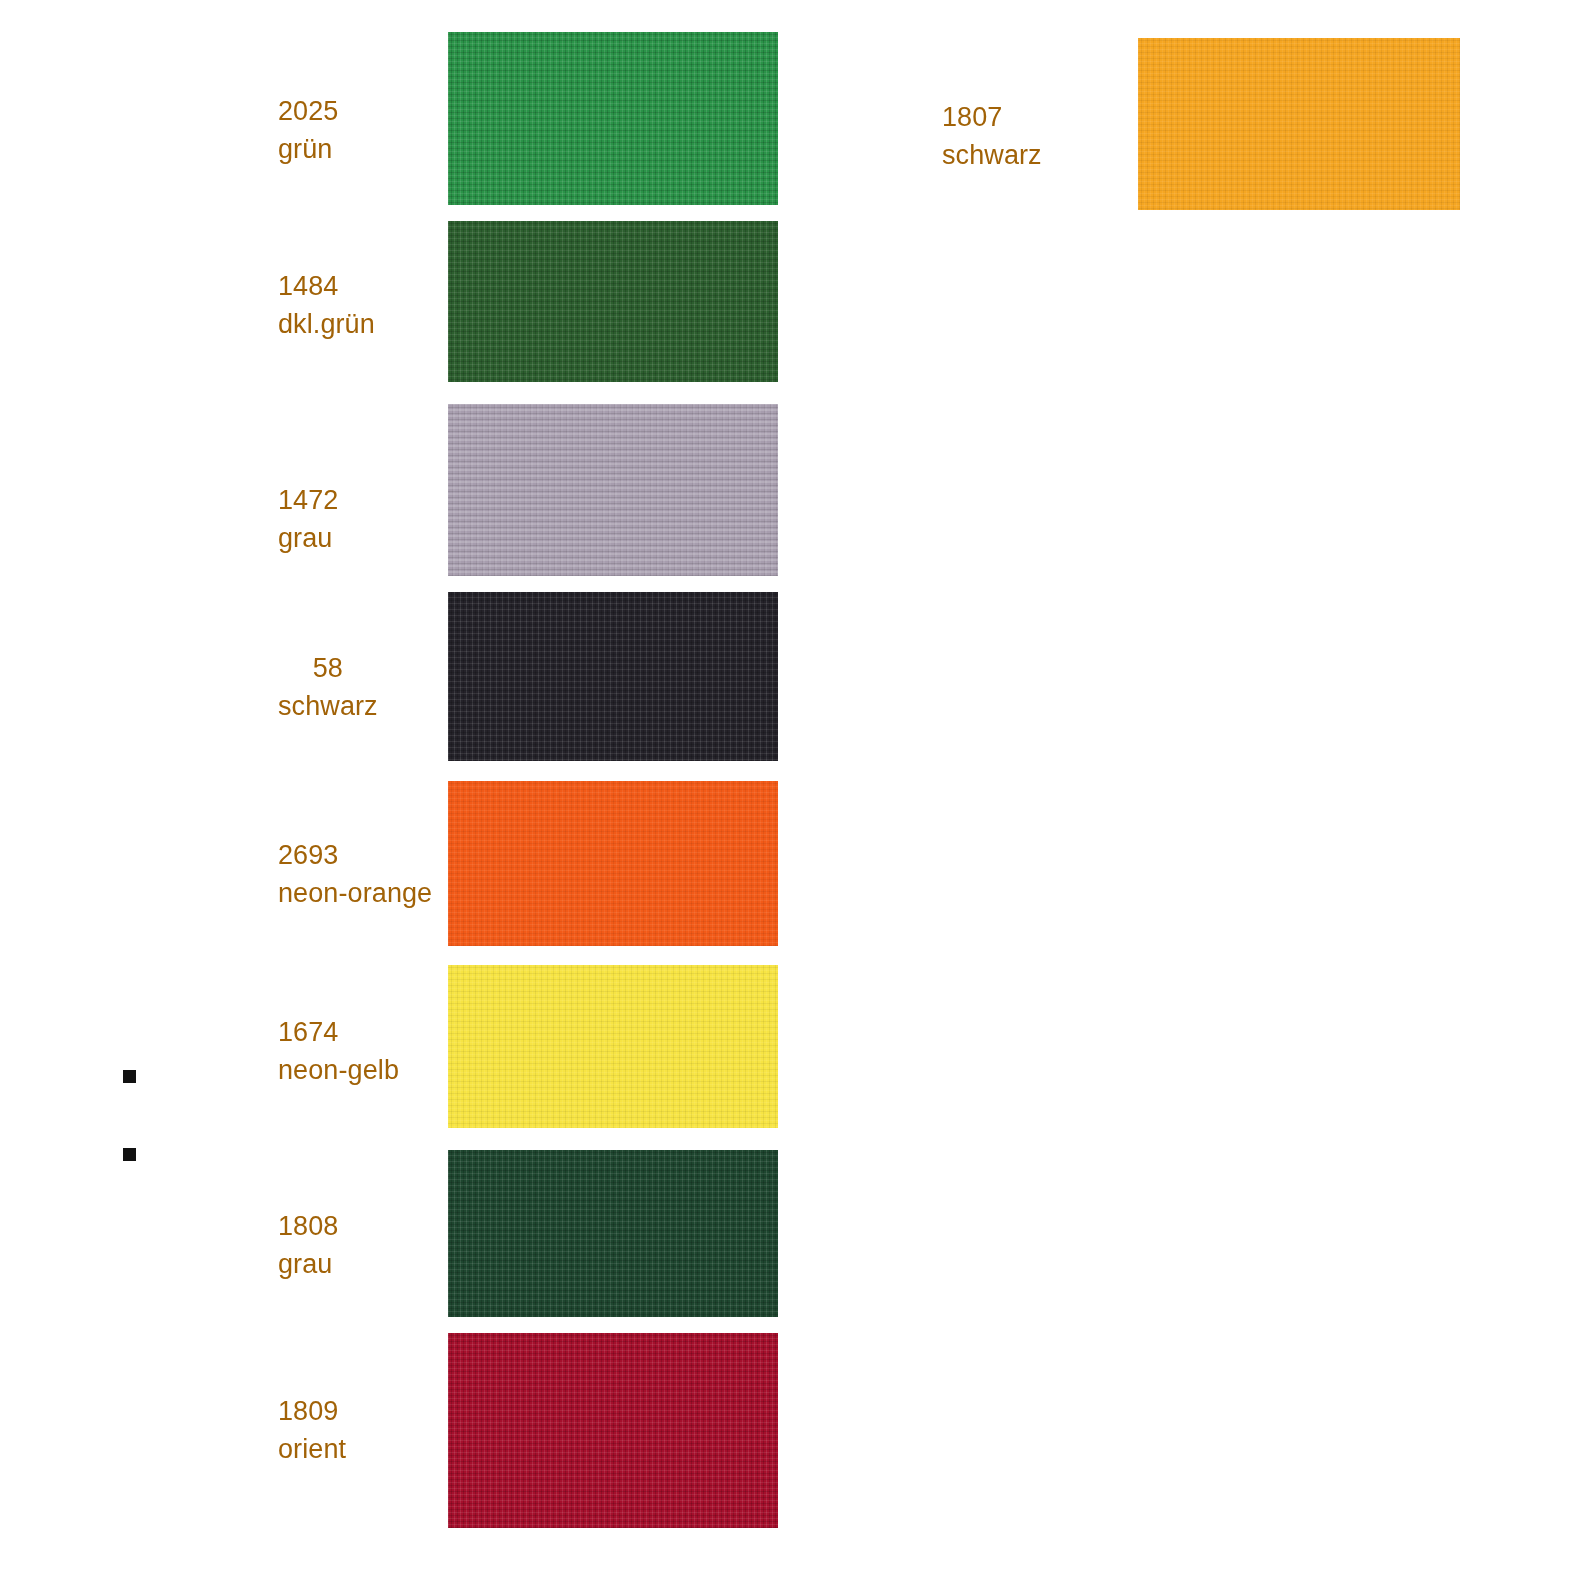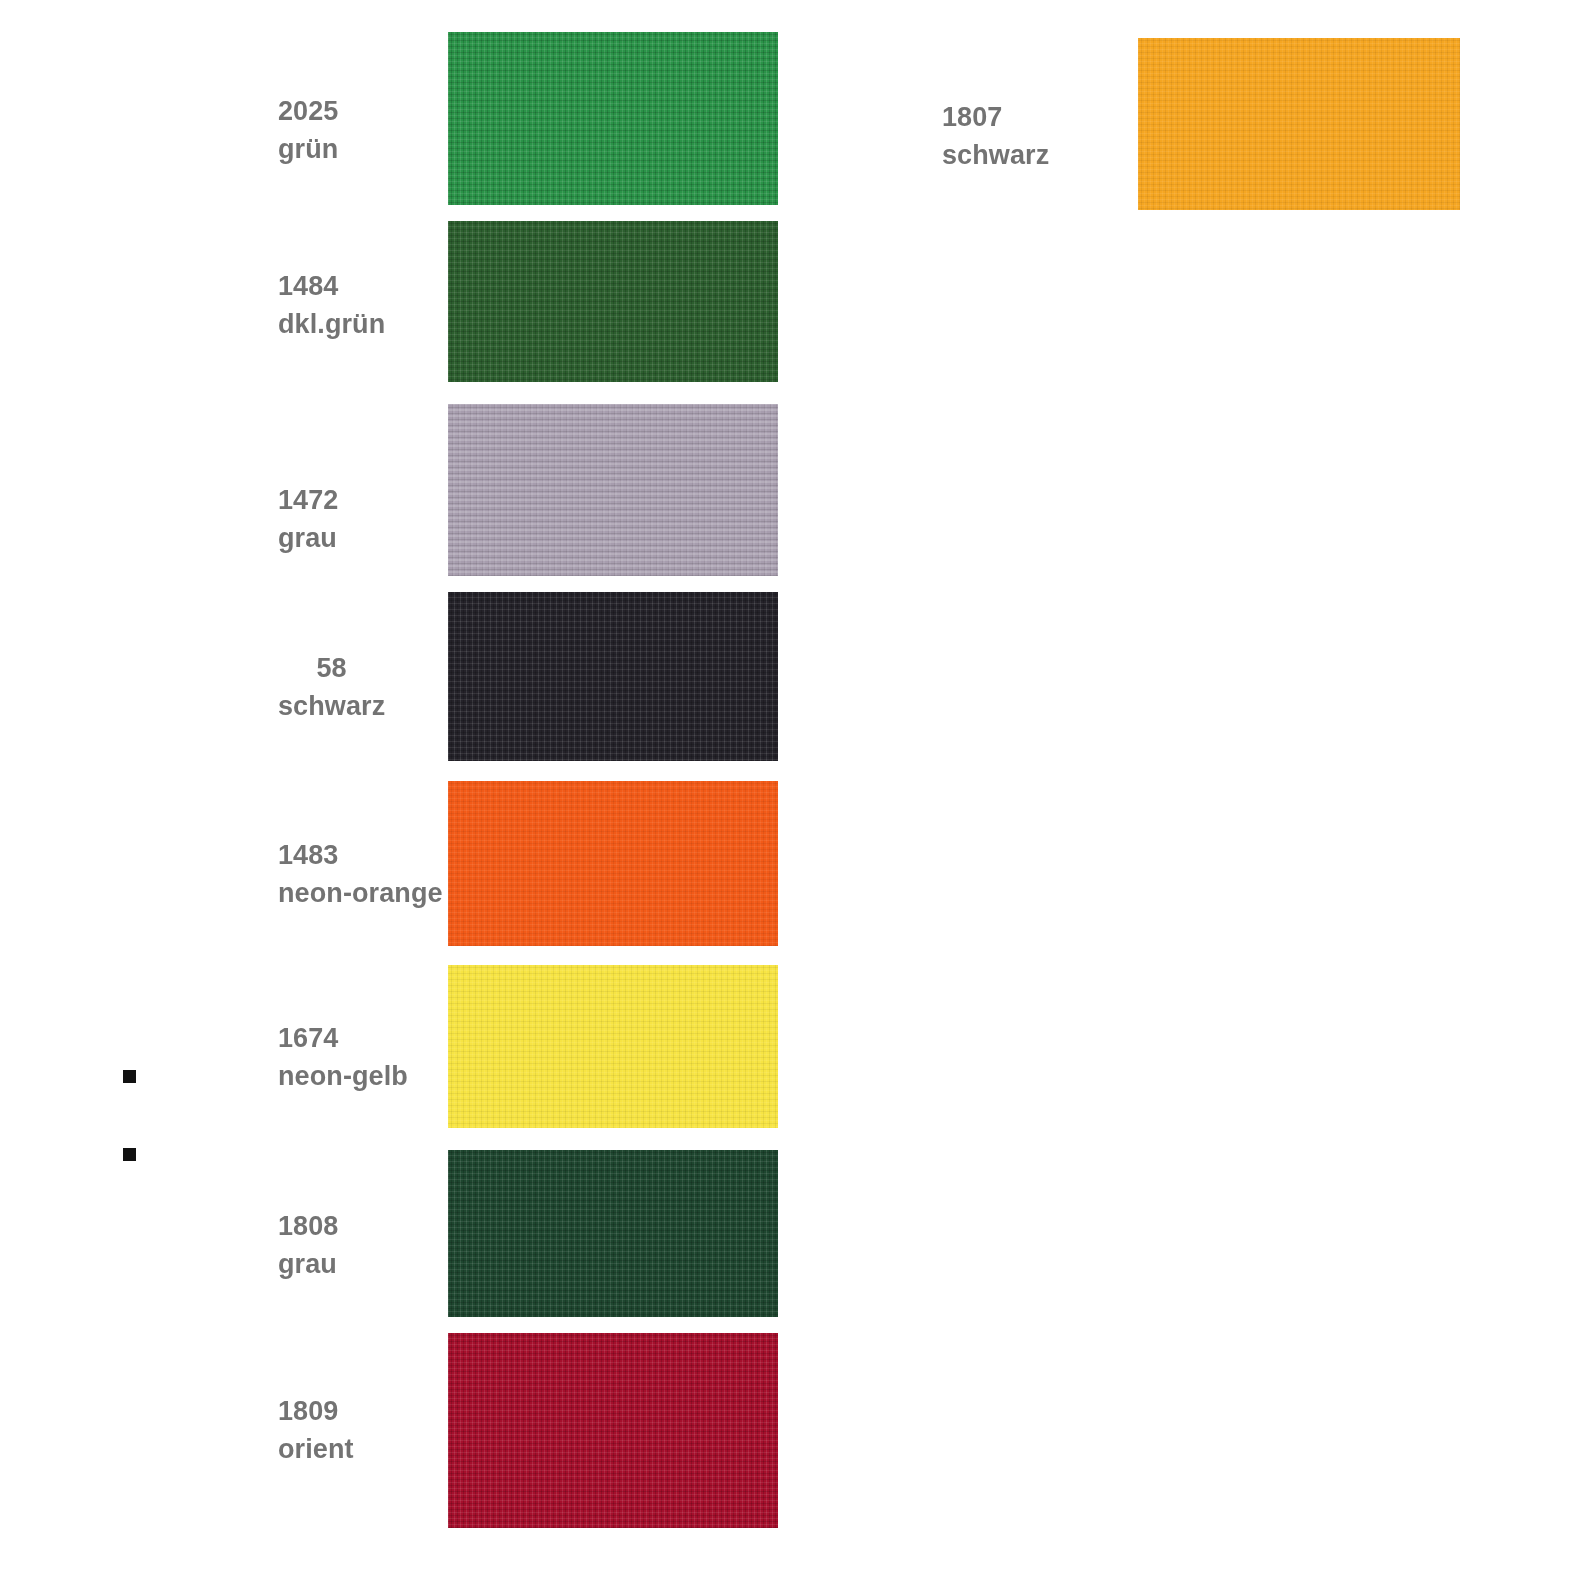--- a/index.html
+++ b/index.html
@@ -21,26 +21,26 @@
     overflow: hidden;
   }
 
   
   .swatch-row {
     position: absolute;
   }
 
   .swatch-label {
     position: absolute;
-    color: #737373;
+    color: #a16207;
     font-size: 27px;
     line-height: 38px;
     letter-spacing: 0.1px;
     white-space: nowrap;
-    font-weight: 700;
+    font-weight: 400;
   }
   .swatch-label .code {
     display: block;
   }
   .swatch-label .name {
     display: block;
   }
 
   
   .swatch-chip {
@@ -165,27 +165,27 @@
       </div>
       <div class="swatch-row">
         <div class="swatch-label" style="left: 278px; top: 649px; text-align: center;">
           <span class="code">58</span>
           <span class="name">schwarz</span>
         </div>
         <div class="swatch-chip weave" style="left: 448px; top: 592px; width: 330px; height: 169px; background-color: rgb(36, 34, 41);"></div>
       </div>
       <div class="swatch-row">
         <div class="swatch-label" style="left: 278px; top: 836px;">
-          <span class="code">1483</span>
+          <span class="code">2693</span>
           <span class="name">neon-orange</span>
         </div>
         <div class="swatch-chip weave-soft" style="left: 448px; top: 781px; width: 330px; height: 165px; background-color: rgb(242, 90, 24);"></div>
       </div>
       <div class="swatch-row">
-        <div class="swatch-label" style="left: 278px; top: 1013px; margin-top: 6px;">
+        <div class="swatch-label" style="left: 278px; top: 1013px;">
           <span class="code">1674</span>
           <span class="name">neon-gelb</span>
         </div>
         <div class="swatch-chip weave-soft" style="left: 448px; top: 965px; width: 330px; height: 163px; background-color: rgb(247, 228, 68);"></div>
       </div>
       <div class="swatch-row">
         <div class="swatch-label" style="left: 278px; top: 1207px;">
           <span class="code">1808</span>
           <span class="name">grau</span>
         </div>

